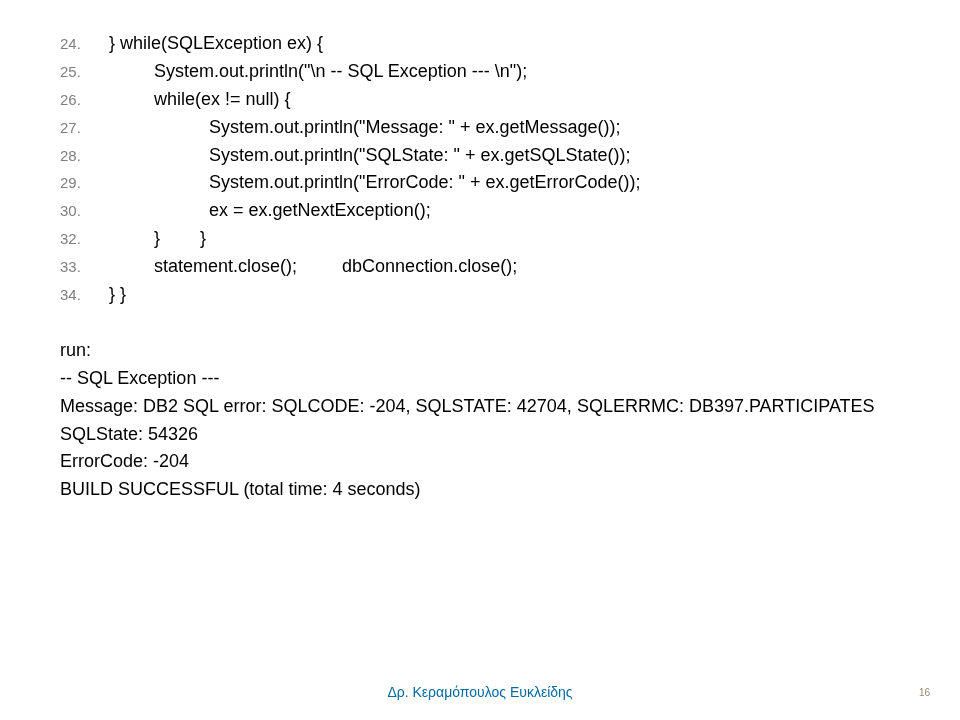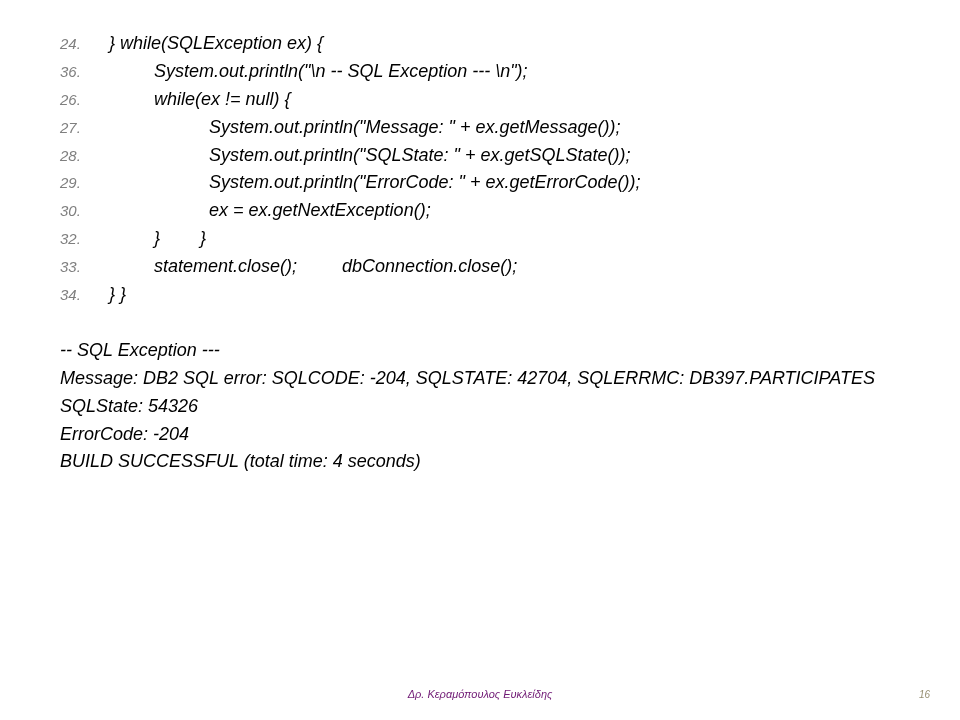--- a/index.html
+++ b/index.html
@@ -2,21 +2,20 @@
 <html><head>
 <meta charset="utf-8">
 <style>
   * { margin: 0; padding: 0; box-sizing: border-box; }
   html, body { width: 960px; height: 720px; background: #fff; font-family: Arial, Helvetica, sans-serif; }
   .page {
     width: 960px;
     height: 720px;
     position: relative;
     padding: 30px 60px 0 60px;
-    font-style: italic;
   }
   .code-block {
     font-size: 18px;
     line-height: 1.55;
   }
   .code-line {
     display: flex;
     align-items: baseline;
   }
   .lineno {
@@ -40,42 +39,42 @@
   .footer {
     position: absolute;
     bottom: 20px;
     left: 0;
     width: 100%;
     display: flex;
     justify-content: center;
     align-items: center;
   }
   .footer-author {
-    color: #701a75;
-    font-size: 11px;
+    color: #0369a1;
+    font-size: 14px;
   }
   .footer-pagenum {
     position: absolute;
     right: 30px;
     color: #968e71;
     font-size: 10px;
   }
 </style>
 </head>
 <body>
 
 <div class="page">
 
   <div class="code-block">
     <div class="code-line">
       <span class="lineno">24.</span>
       <span class="code-text">   } while(SQLException ex) {</span>
     </div>
     <div class="code-line">
-      <span class="lineno">36.</span>
+      <span class="lineno">25.</span>
       <span class="code-text">            System.out.println("\n -- SQL Exception --- \n");</span>
     </div>
     <div class="code-line">
       <span class="lineno">26.</span>
       <span class="code-text">            while(ex != null) {</span>
     </div>
     <div class="code-line">
       <span class="lineno">27.</span>
       <span class="code-text">                       System.out.println("Message: " + ex.getMessage());</span>
     </div>
@@ -99,20 +98,21 @@
       <span class="lineno">33.</span>
       <span class="code-text">            statement.close();         dbConnection.close();</span>
     </div>
     <div class="code-line">
       <span class="lineno">34.</span>
       <span class="code-text">   } }</span>
     </div>
   </div>
 
   <div class="output-block">
+    <div>run:</div>
     <div> -- SQL Exception --- </div>
     <div>Message: DB2 SQL error: SQLCODE: -204, SQLSTATE: 42704, SQLERRMC: DB397.PARTICIPATES</div>
     <div>SQLState: 54326</div>
     <div>ErrorCode: -204</div>
     <div>BUILD SUCCESSFUL (total time: 4 seconds)</div>
   </div>
 
   <div class="footer">
     <span class="footer-author">Δρ. Κεραμόπουλος Ευκλείδης</span>
     <span class="footer-pagenum">16</span>

